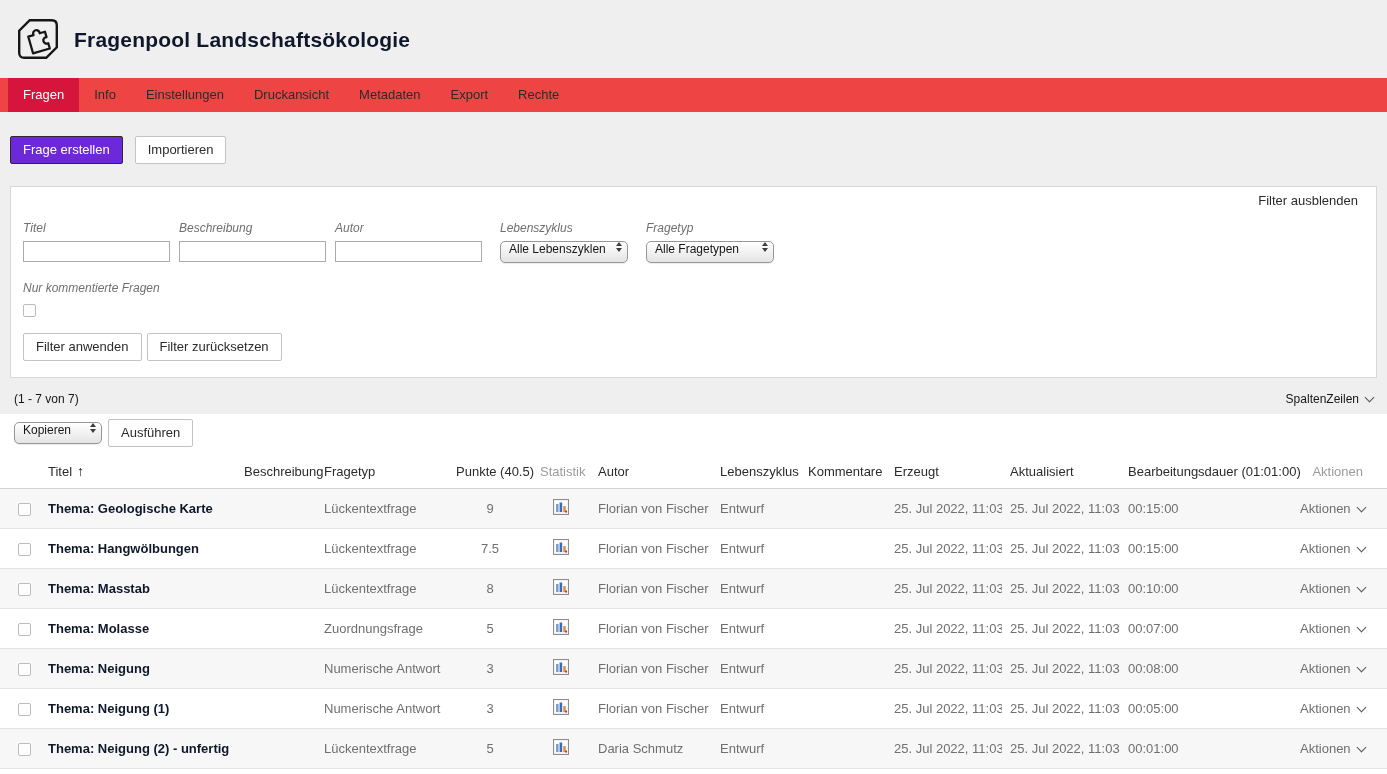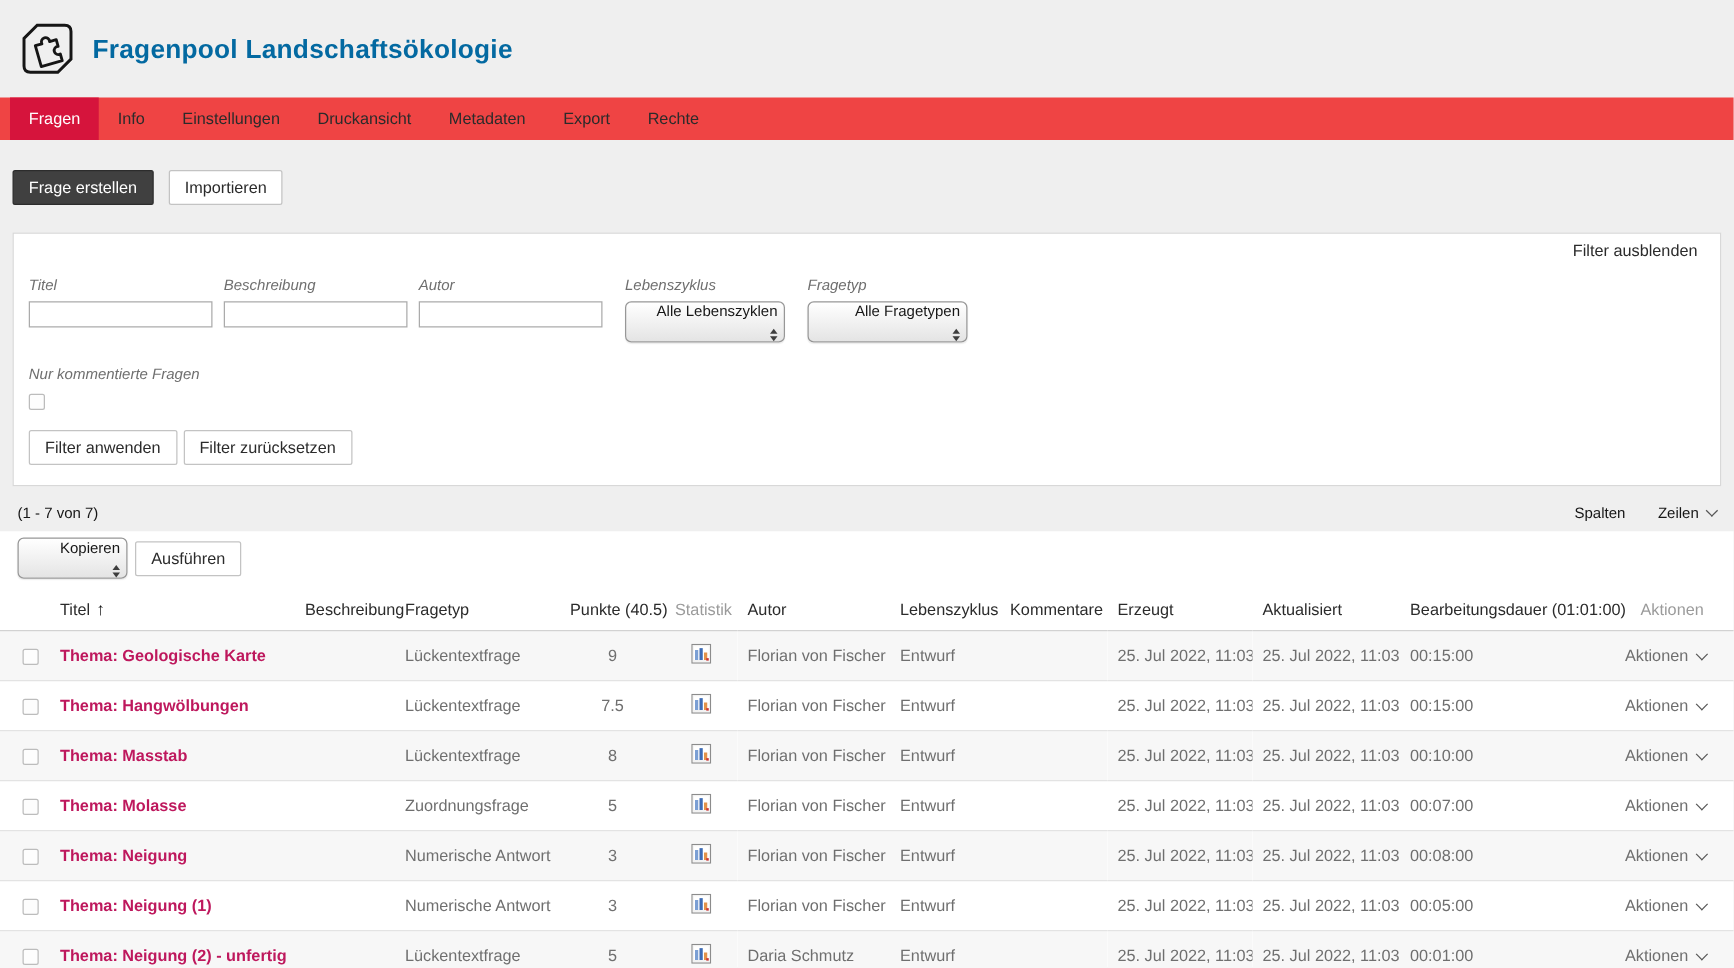--- a/index.html
+++ b/index.html
@@ -9,63 +9,63 @@
     background: #efefef;
     color: #161616;
     font-size: 13px;
     overflow: hidden;
   }
   [data-interactable="true"] { cursor: pointer; }
 
   
   .app-header { display: flex; align-items: center; padding: 14px 14px 12px 16px; height: 78px; }
   .app-logo { flex: 0 0 auto; margin-right: 14px; }
-  .page-title { font-size: 21px; font-weight: bold; color: #0369a1; letter-spacing: .2px; }
+  .page-title { font-size: 21px; font-weight: bold; color: #0f172a; letter-spacing: .2px; }
 
   
   .tab-bar { background: #ef4444; height: 34px; }
   .tab-bar ul { list-style: none; display: flex; padding-left: 8px; height: 100%; }
   .tab { line-height: 34px; padding: 0 15px; font-size: 13px; color: #2b2b2b; white-space: nowrap; }
   .tab.active { background: #d6143c; color: #ffffff; }
 
   
   .btn { display: inline-block; font-size: 13px; line-height: 1; padding: 6px 12px 7px; border-radius: 2px;
          background: #ffffff; border: 1px solid #c3c3c3; color: #2b2b2b; white-space: nowrap; }
-  .btn.dark { background: #404040; border-color: #2c2c2c; color: #ffffff; }
+  .btn.dark { background: #6d28d9; border-color: #2c2c2c; color: #ffffff; }
 
   .actions-row { padding: 24px 14px 0 10px; display: flex; gap: 12px; }
 
   
   .filter-panel { position: relative; background: #ffffff; border: 1px solid #d8d8d8; margin: 22px 10px 0 10px; padding: 10px 12px 16px 12px; }
   .filter-hide { position: absolute; top: 6px; right: 18px; font-size: 13px; color: #2b2b2b; text-align: right; }
   .filter-fields { display: flex; gap: 9px; margin-top: 24px; }
   .filter-field { display: flex; flex-direction: column; }
   .filter-label { font-style: italic; color: #6f6f6f; font-size: 12px; margin-bottom: 6px; }
   .filter-input { width: 147px; height: 21px; border: 1px solid #ababab; background: #ffffff; padding: 2px 4px; font-size: 12px; font-family: inherit; }
   .filter-field.f-select { margin-left: 9px; }
 
-  .mac-select { display: inline-flex; align-items: flex-end; justify-content: space-between; height: 33px;
+  .mac-select { display: inline-flex; align-items: flex-start; justify-content: space-between; height: 22px;
                 border: 1px solid #979797; border-radius: 5px; background: linear-gradient(#ffffff, #e4e4e4);
-                padding: 0 5px 0 8px; box-shadow: 0 1px 1px rgba(0,0,0,.08); flex-direction: column; }
+                padding: 0 5px 0 8px; box-shadow: 0 1px 1px rgba(0,0,0,.08); }
   .mac-select-value { font-size: 12px; color: #161616; white-space: nowrap; }
   .mac-arrows { display: inline-block; margin-left: 10px; }
   .mac-arrows i { display: block; width: 0; height: 0; border-left: 3px solid transparent; border-right: 3px solid transparent; }
   .mac-arrows .tri-up { border-bottom: 4px solid #3d3d3d; margin-bottom: 2px; }
   .mac-arrows .tri-down { border-top: 4px solid #3d3d3d; }
 
   .checkbox { display: inline-block; width: 13px; height: 13px; border: 1px solid #bcbcbc; background: #fdfdfd; border-radius: 2px; vertical-align: middle; }
 
   .filter-check-block { margin-top: 18px; }
   .filter-check-label { font-style: italic; color: #6f6f6f; font-size: 12px; }
   .filter-check-block .checkbox { margin-top: 9px; }
   .filter-buttons { margin-top: 16px; display: flex; gap: 5px; }
 
   
   .table-meta { display: flex; justify-content: space-between; align-items: center; padding: 14px 14px 8px 14px; font-size: 12px; color: #161616; }
-  .table-meta .right { display: flex; gap: 26px; align-items: center; }
+  .table-meta .right { display: flex; align-items: center; }
   .chev { display: inline-block; width: 7px; height: 7px; border-right: 1.4px solid #555; border-bottom: 1.4px solid #555; transform: rotate(45deg); margin-left: 7px; vertical-align: 2px; }
 
   
   .table-block { background: #ffffff; }
   .bulk-row { display: flex; gap: 6px; align-items: center; padding: 5px 14px 6px 14px; }
   .bulk-row .mac-select { min-width: 88px; }
 
   table { border-collapse: collapse; table-layout: fixed; width: 1387px; font-size: 13px; }
   col.c-check { width: 40px; } col.c-title { width: 196px; } col.c-desc { width: 80px; }
   col.c-type { width: 132px; } col.c-points { width: 84px; } col.c-stat { width: 58px; }
@@ -74,21 +74,21 @@
 
   thead th { text-align: left; font-weight: normal; color: #2b2b2b; padding: 10px 8px 9px; border-bottom: 1px solid #d2d2d2; white-space: nowrap; }
   thead th.muted { color: #9b9b9b; }
   thead th.center, td.center { text-align: center; }
   thead th.right, td.right { text-align: right; padding-right: 24px; }
   .sort-arrow { font-weight: bold; color: #161616; margin-left: 5px; font-size: 14px; }
 
   tbody td { padding: 10px 8px; color: #6f6f6f; border-bottom: 1px solid #e3e3e3; white-space: nowrap; overflow: hidden; height: 35px; }
   tbody tr:nth-child(odd) td { background: #f7f7f7; }
   tbody td.c-check, thead th.c-check { padding-left: 18px; }
-  .row-title { font-weight: bold; color: #be185d; }
+  .row-title { font-weight: bold; color: #0f172a; }
   .actions-link { color: #6f6f6f; white-space: nowrap; }
   .stat-icon { display: inline-block; line-height: 0; }
 
   .select-all-row { display: flex; align-items: center; gap: 16px; padding: 10px 14px 9px 18px; border-bottom: 1px solid #e3e3e3; color: #565656; }
 </style>
 </head>
 <body>
 
 <header class="app-header" data-interactable="false">
   <span class="app-logo" data-interactable="false">

